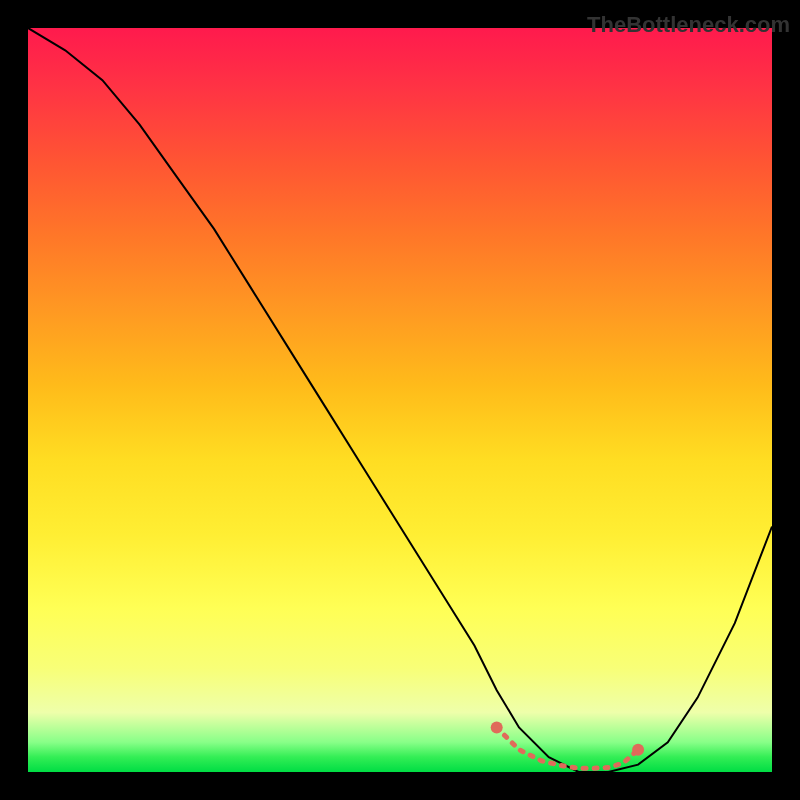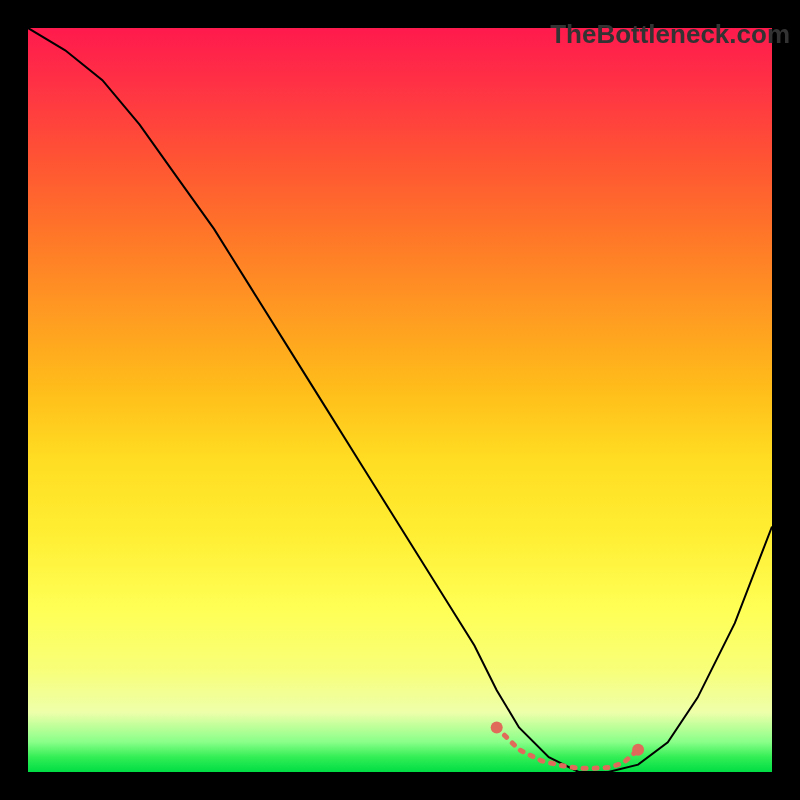--- a/index.html
+++ b/index.html
@@ -6,24 +6,24 @@
     margin: 0;
     padding: 0;
     width: 800px;
     height: 800px;
     background: #000;
     position: relative;
     font-family: Arial, sans-serif;
   }
   .watermark {
     position: absolute;
-    top: 19px;
+    top: 12px;
     right: 10px;
     color: #333;
-    font-size: 26px;
+    font-size: 22px;
     font-weight: bold;
     z-index: 10;
   }
   .plot-area {
     position: absolute;
     left: 28px;
     top: 28px;
     width: 744px;
     height: 744px;
   }

